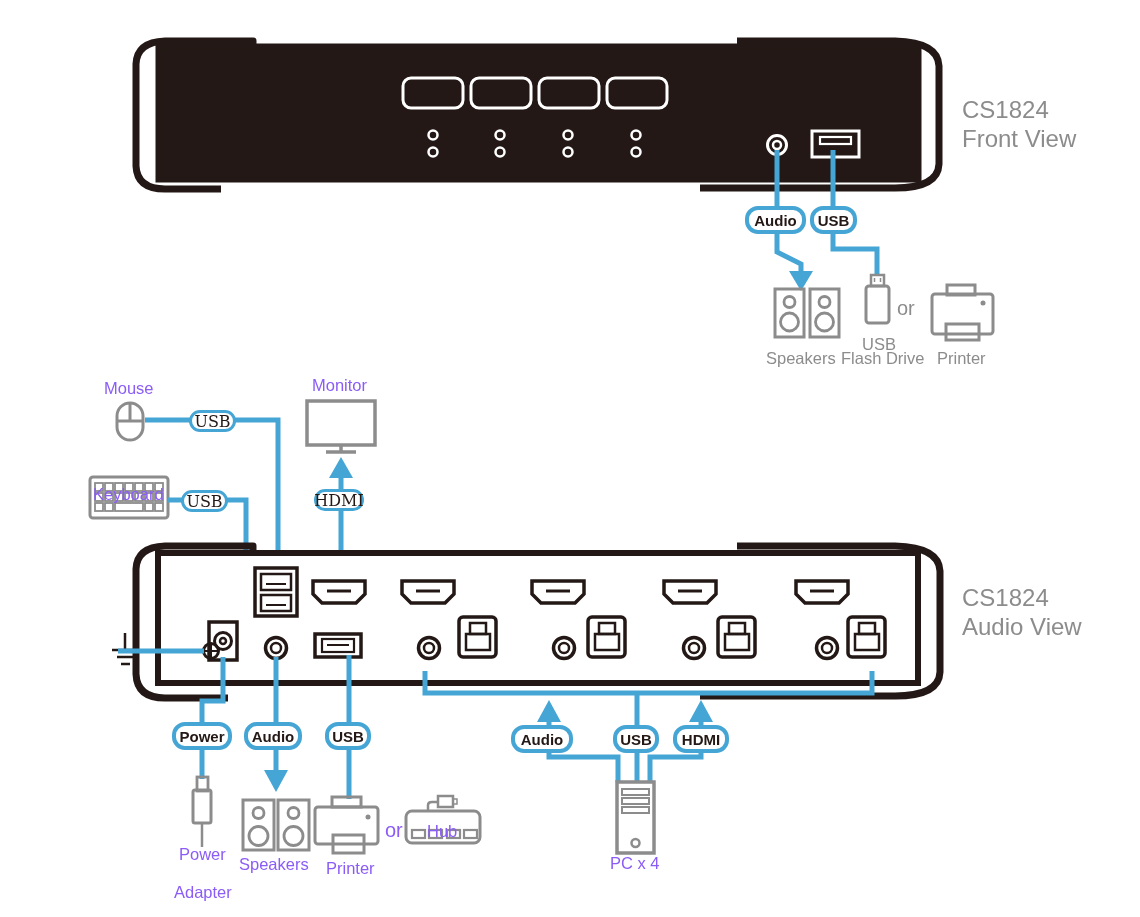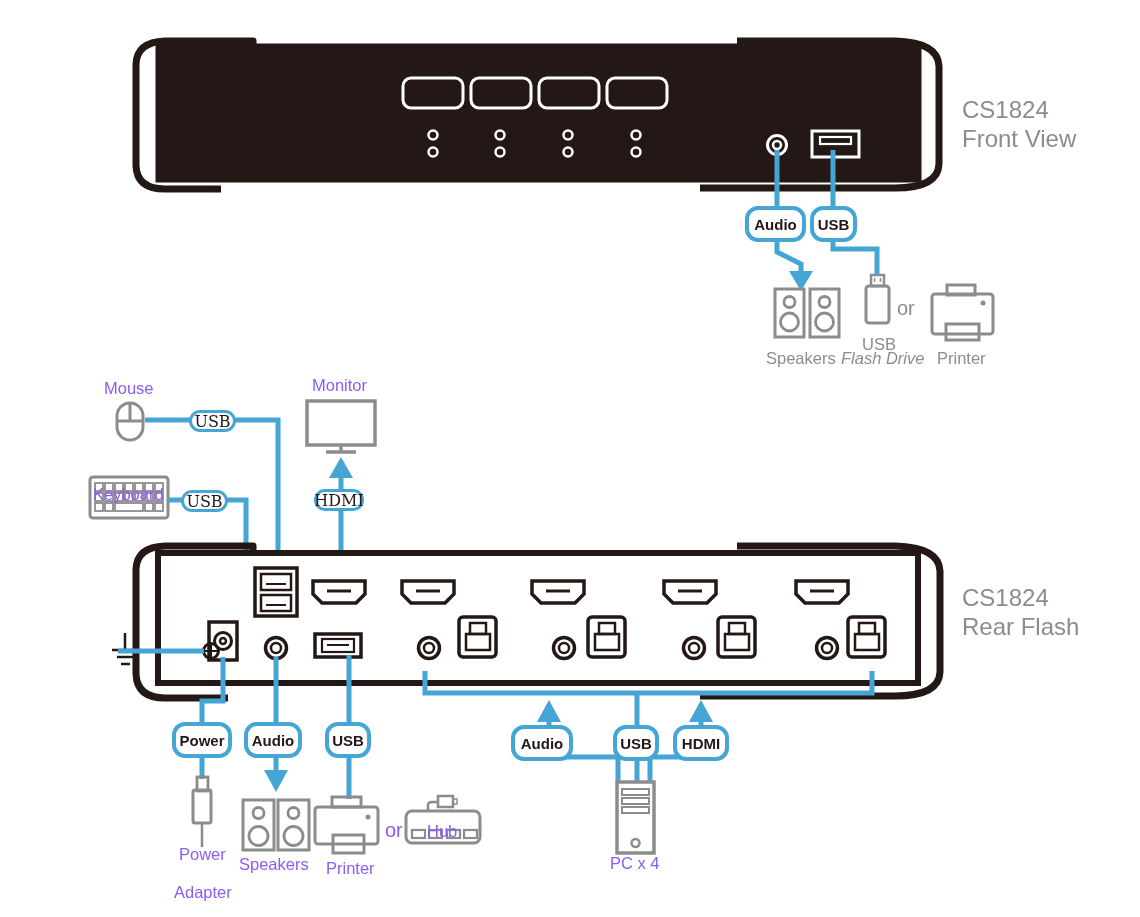--- a/index.html
+++ b/index.html
@@ -6,21 +6,21 @@
   .stage{position:relative;width:1140px;height:917px;background:#fff;overflow:hidden;
          font-family:"Liberation Sans",sans-serif;}
   .stage svg{position:absolute;left:0;top:0;z-index:1;}
   
   .ln{fill:none;stroke:#45A5D5;stroke-width:5;}
   .arw{fill:#45A5D5;stroke:none;}
   .dk{fill:none;stroke:#231815;}
   .gy{fill:none;stroke:#8C8C8C;}
   .wt{fill:none;stroke:#ffffff;}
   
-  .pill{position:absolute;box-sizing:border-box;height:36px;background:#fff;
+  .pill{position:absolute;box-sizing:border-box;height:28px;background:#fff;
         border:4px solid #45A5D5;border-radius:13px;color:#231815;
         font:bold 15px "Liberation Sans",sans-serif;display:flex;align-items:center;
         justify-content:center;z-index:3;white-space:nowrap;}
   .pill.serif{height:22px;border-width:3px;border-radius:11px;
         font:16px "DejaVu Serif",serif;font-weight:normal;}
   
   .lbl{position:absolute;color:#8b5cf6;font-size:16.5px;white-space:nowrap;z-index:2;}
   .lbl.gray{color:#8C8C8C;}
   .lbl.or{font-size:20px;}
   .title{position:absolute;color:#8C8C8C;font-size:24px;line-height:29px;z-index:2;white-space:nowrap;}
@@ -282,26 +282,26 @@
   <div class="pill" style="left:511px;top:725px;width:62px;">Audio</div>
   <div class="pill" style="left:613px;top:725px;width:46px;">USB</div>
   <div class="pill" style="left:673px;top:725px;width:56px;">HDMI</div>
 
   <div class="title" style="left:962px;top:95px;">
     <div>CS1824</div>
     <div>Front View</div>
   </div>
   <div class="title" style="left:962px;top:583px;">
     <div>CS1824</div>
-    <div>Rear Flash</div>
+    <div>Audio View</div>
   </div>
 
   <div class="lbl gray" style="left:766px;top:349px;">Speakers</div>
   <div class="lbl gray" style="left:862px;top:335px;">USB</div>
-  <div class="lbl gray" style="left:841px;top:349px;font-style:italic;">Flash Drive</div>
+  <div class="lbl gray" style="left:841px;top:349px;">Flash Drive</div>
   <div class="lbl gray or" style="left:897px;top:297px;">or</div>
   <div class="lbl gray" style="left:937px;top:349px;">Printer</div>
 
   <div class="lbl" style="left:104px;top:379px;">Mouse</div>
   <div class="lbl" style="left:93px;top:457px;margin-top:28px;">Keyboard</div>
   <div class="lbl" style="left:312px;top:376px;">Monitor</div>
 
   <div class="lbl" style="left:179px;top:845px;">Power</div>
   <div class="lbl" style="left:174px;top:861px;margin-top:22px;">Adapter</div>
   <div class="lbl" style="left:239px;top:855px;">Speakers</div>

